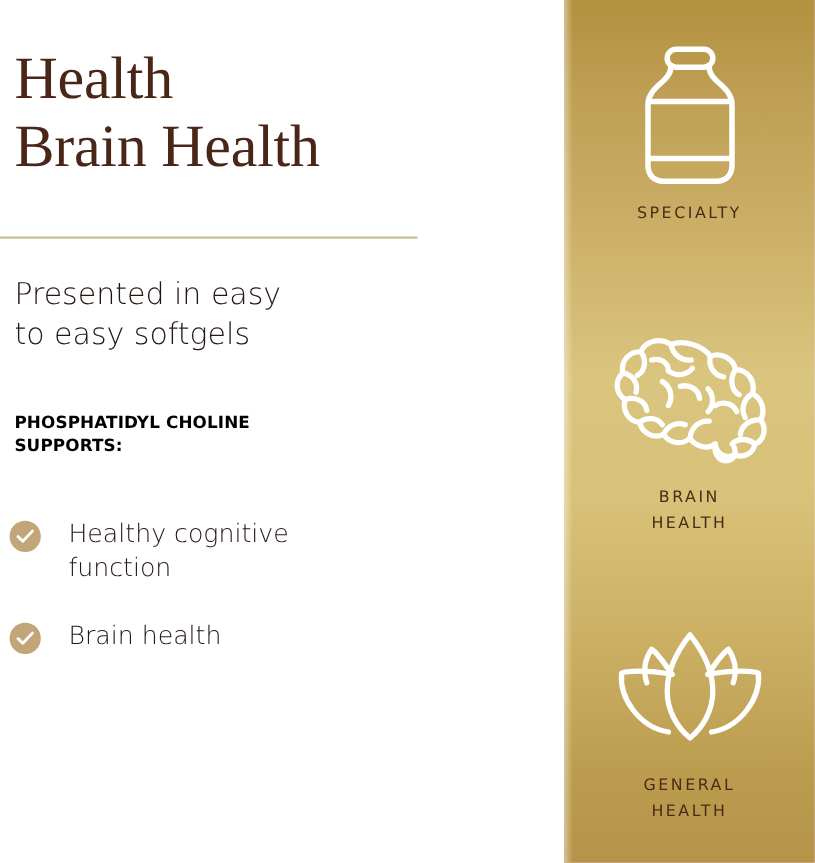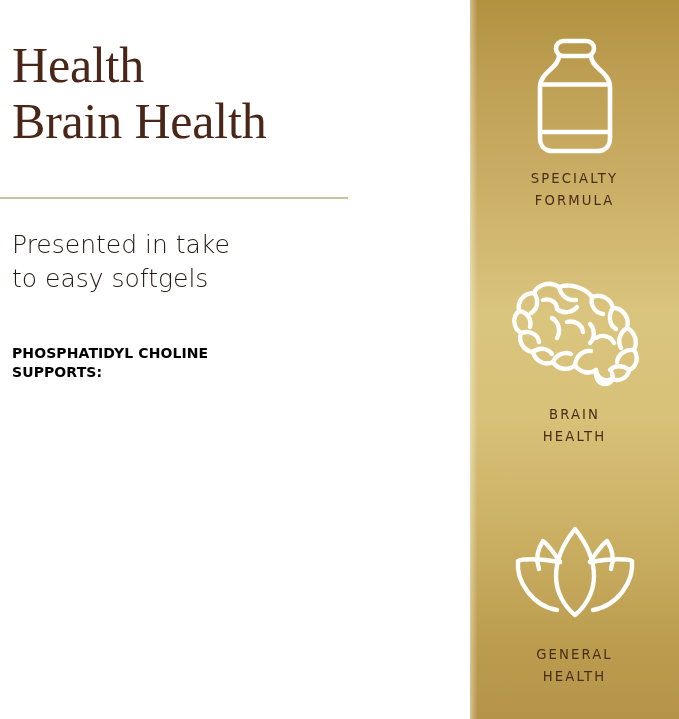--- a/index.html
+++ b/index.html
@@ -191,29 +191,50 @@
   <div class="left-col">
 
     <div class="headline">
       <span class="hl-line">Health</span>
       <span class="hl-line">Brain Health</span>
     </div>
 
     <div class="rule"></div>
 
     <div class="subhead">
-      <span class="sh-line">Presented in take</span>
+      <span class="sh-line">Presented in easy</span>
       <span class="sh-line">to easy softgels</span>
     </div>
 
     <div class="supports-title">
       <span class="st-line">PHOSPHATIDYL CHOLINE</span>
       <span class="st-line">SUPPORTS:</span>
     </div>
 
+    <div class="benefits">
+
+      <div class="benefit-row">
+        <span class="check-badge">
+          <svg viewBox="0 0 16 14" aria-hidden="true">
+            <path d="M2 7.2 L6 11 L14 2.6" fill="none" stroke="#ffffff" stroke-width="2.4" stroke-linecap="round" stroke-linejoin="round"></path>
+          </svg>
+        </span>
+        <span class="benefit-text">Healthy cognitive function</span>
+      </div>
+
+      <div class="benefit-row">
+        <span class="check-badge">
+          <svg viewBox="0 0 16 14" aria-hidden="true">
+            <path d="M2 7.2 L6 11 L14 2.6" fill="none" stroke="#ffffff" stroke-width="2.4" stroke-linecap="round" stroke-linejoin="round"></path>
+          </svg>
+        </span>
+        <span class="benefit-text">Brain health</span>
+      </div>
+
+    </div>
   </div>
 
   <div class="gold-panel">
     <div class="panel-edge"></div>
 
     <div class="feature feature-f1">
       <div class="feature-icon">
         <svg width="82" height="116" viewBox="0 0 82 116" aria-hidden="true">
           <g fill="none" stroke="#ffffff" stroke-width="4.6" stroke-linecap="round" stroke-linejoin="round">
             <rect x="22" y="3" width="38" height="15" rx="7.5"></rect>
@@ -225,21 +246,20 @@
                      C71 113, 76 108, 76 100
                      L76 49
                      C76 34, 57 30, 57 18"></path>
             <line x1="6.5" y1="46.5" x2="75.5" y2="46.5"></line>
             <line x1="6.5" y1="94" x2="75.5" y2="94"></line>
           </g>
         </svg>
       </div>
       <div class="feature-label">
         <span class="fl-line">SPECIALTY</span>
-        <span class="fl-line">FORMULA</span>
       </div>
     </div>
 
     <div class="feature feature-f2">
       <div class="feature-icon">
         <svg width="126" height="108" viewBox="0 0 126 108" aria-hidden="true">
           <g fill="none" stroke="#ffffff" stroke-width="4.4" stroke-linecap="round" stroke-linejoin="round">
 
             <path d="M47 9
                      C38 3, 26 6, 22 15

